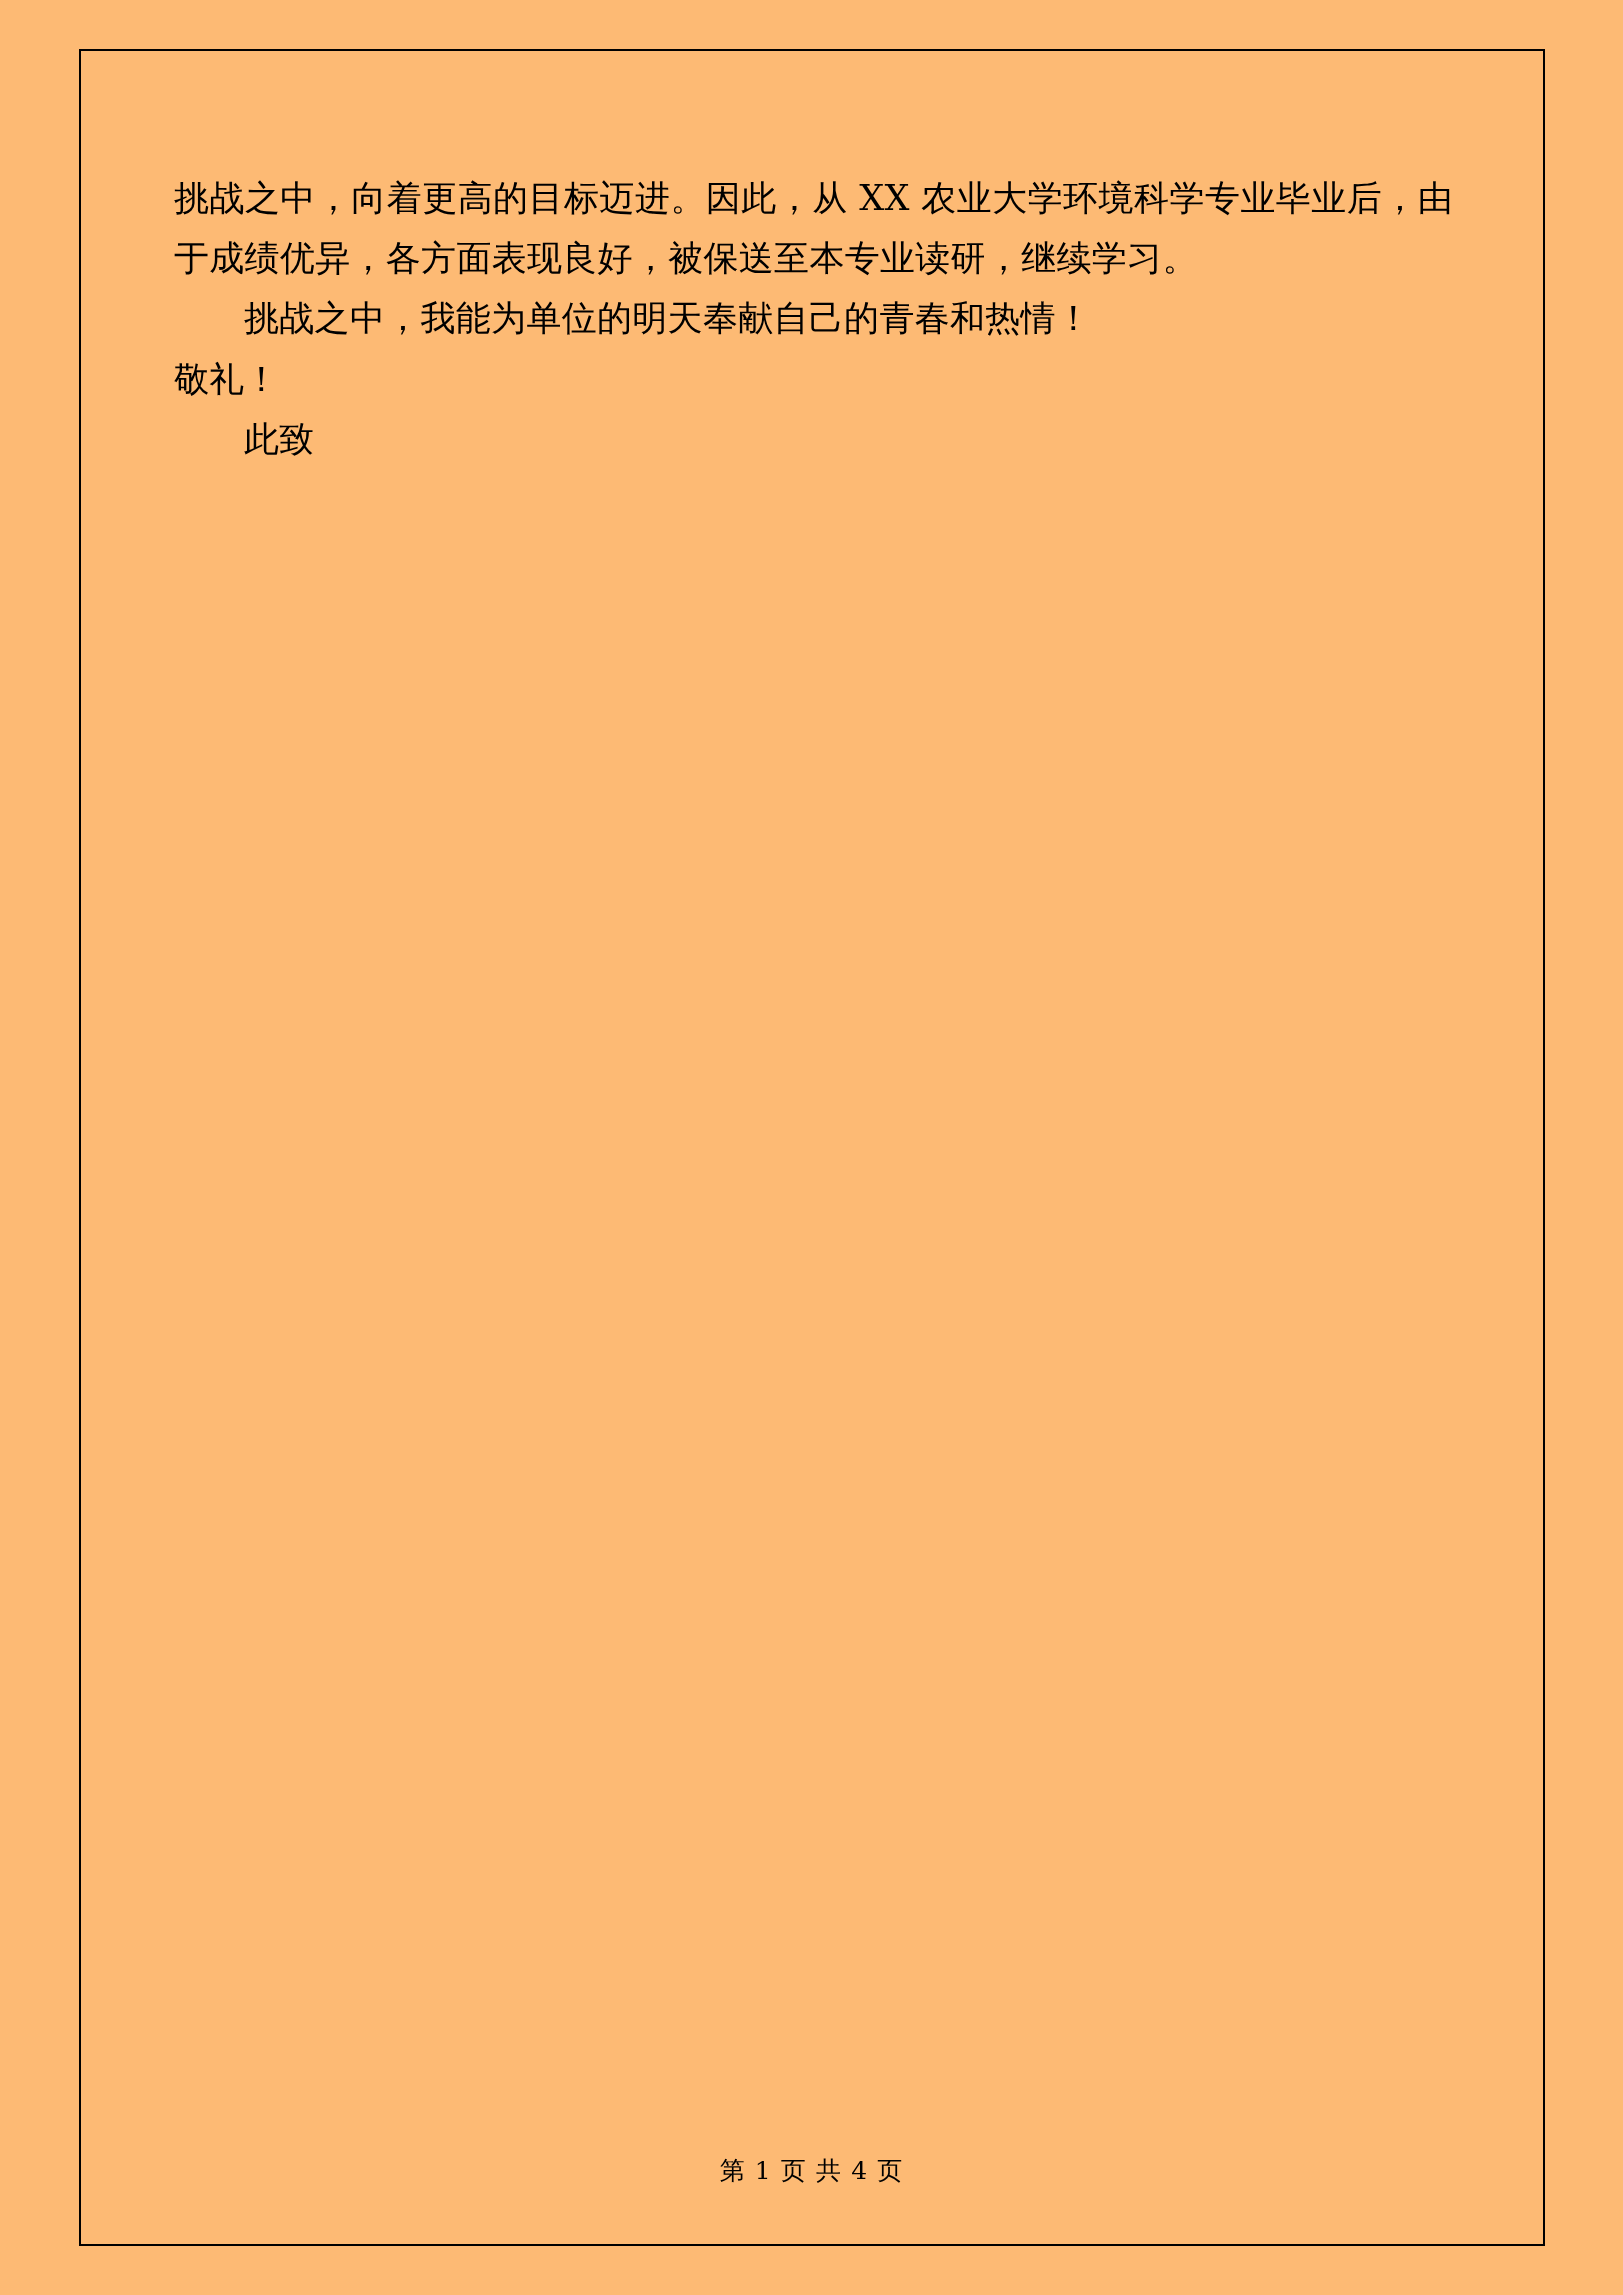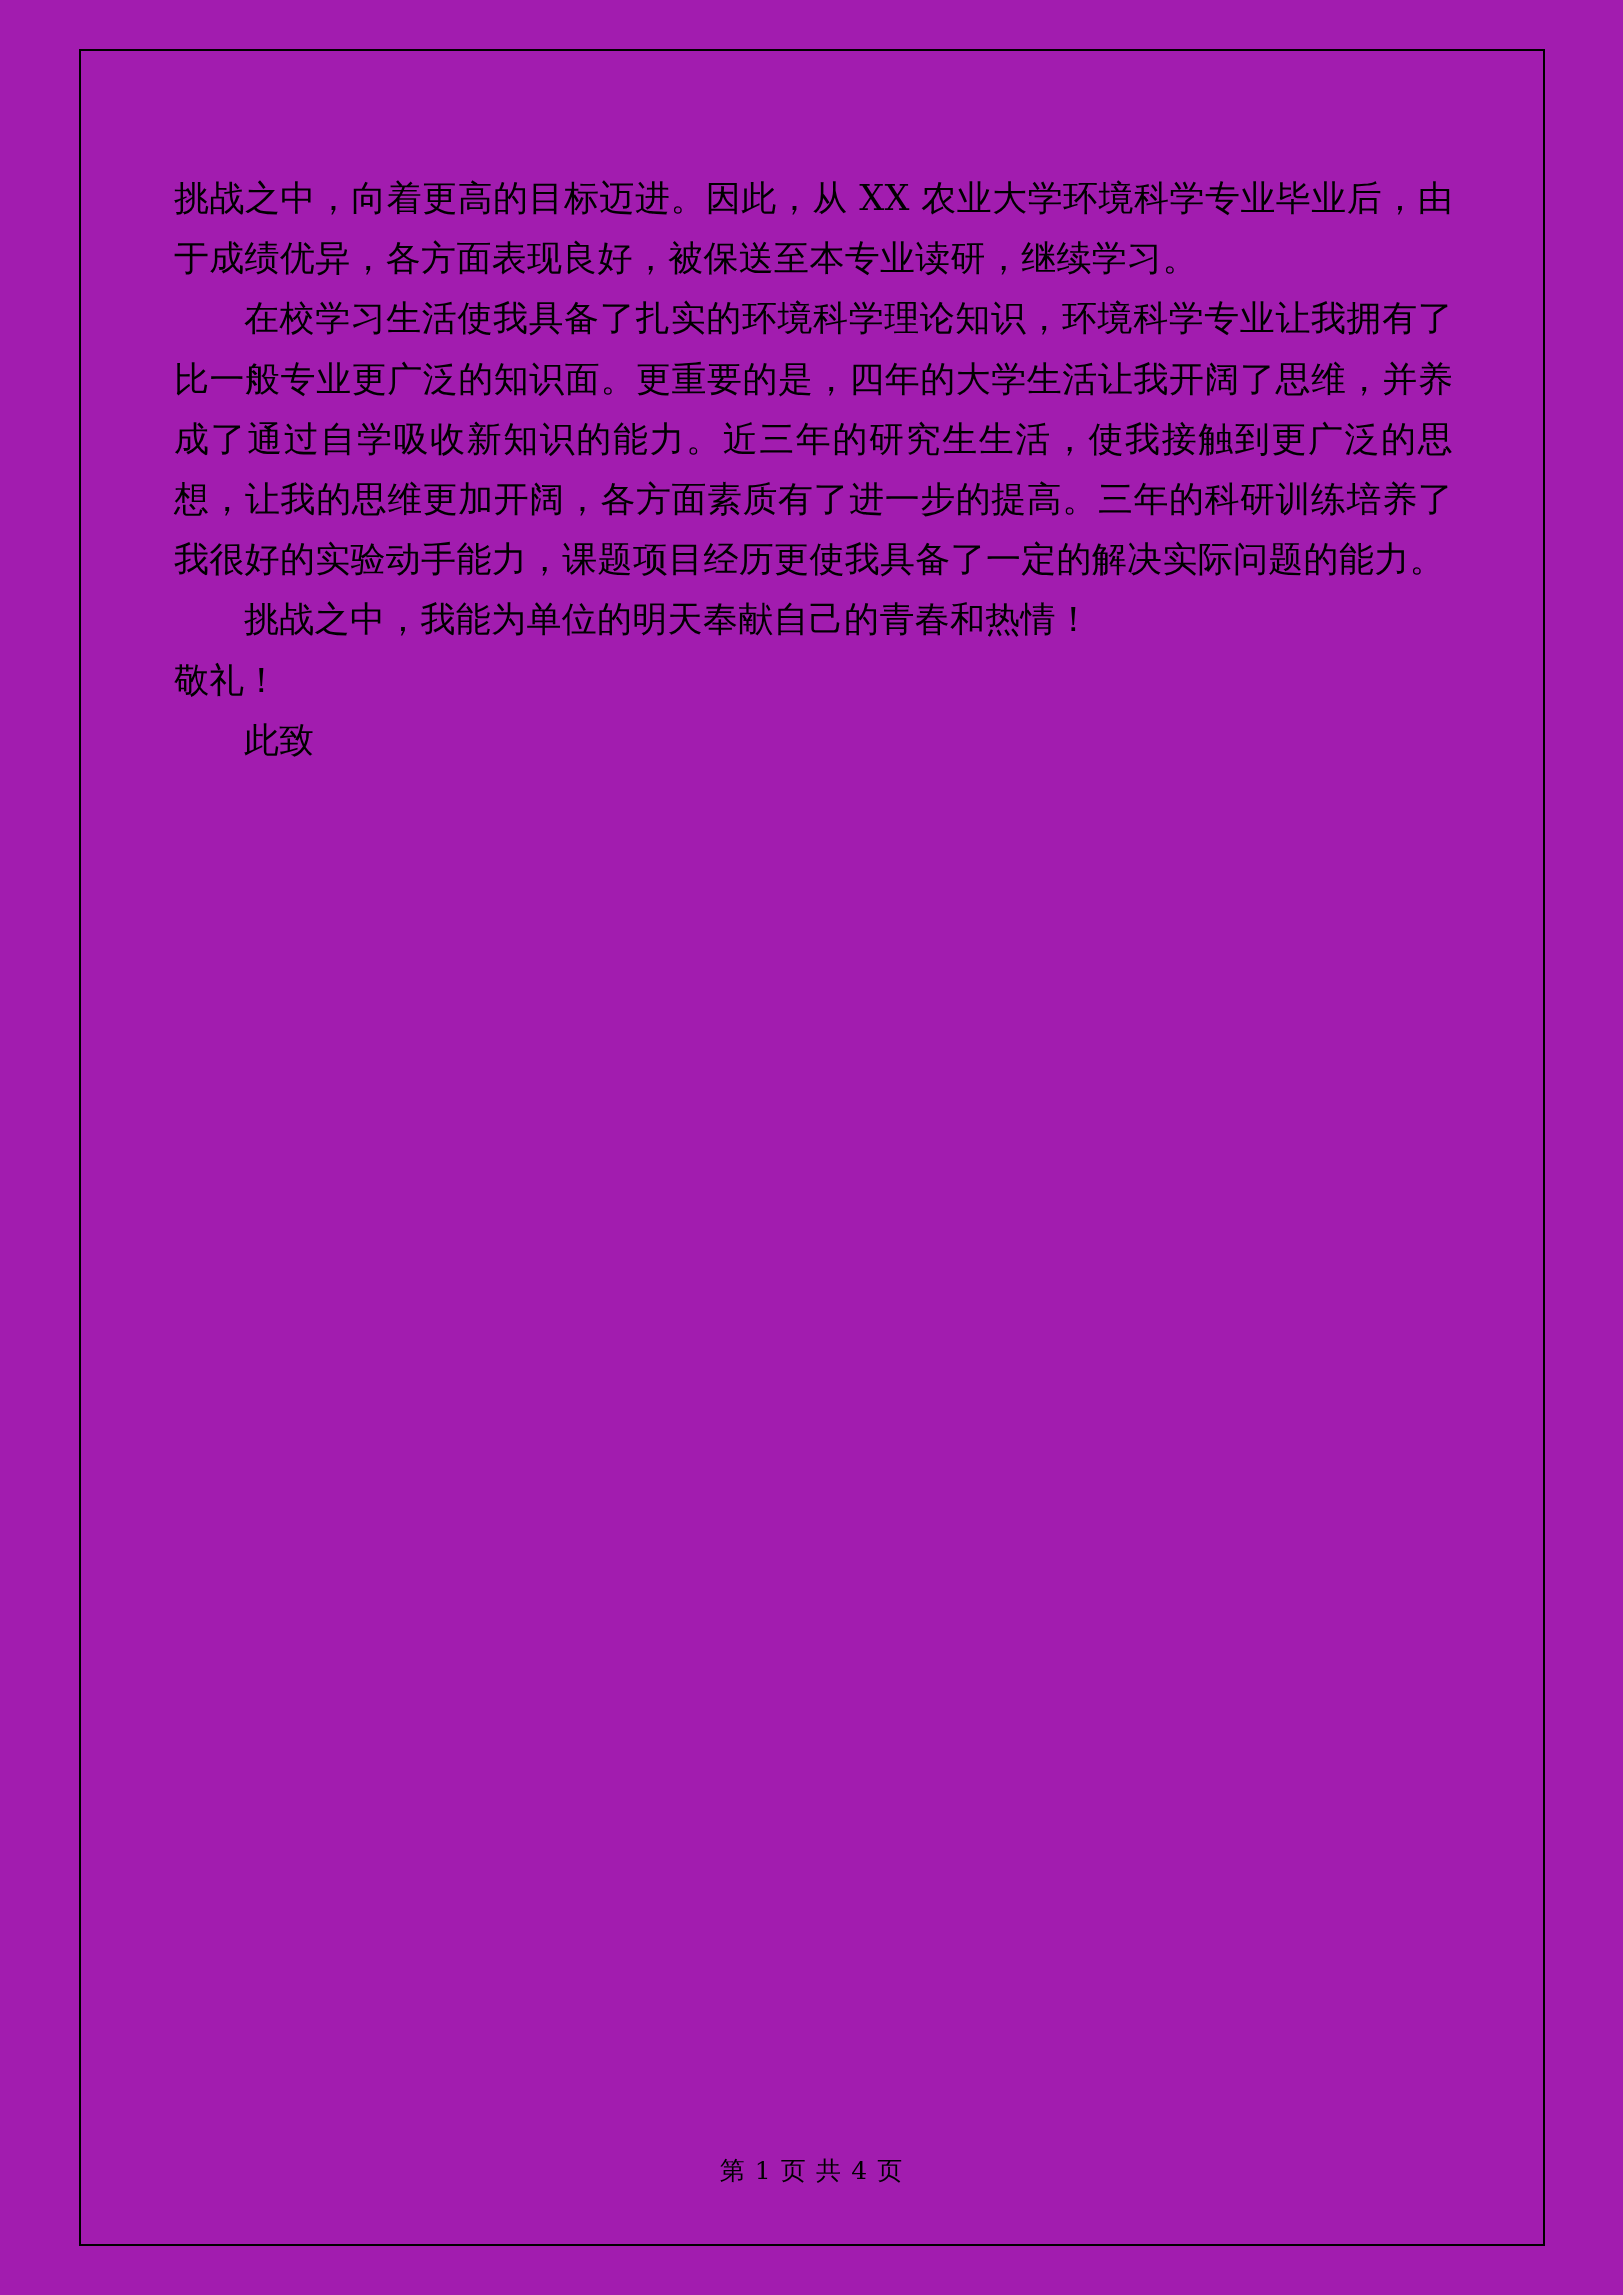--- a/index.html
+++ b/index.html
@@ -11,21 +11,21 @@
     width: 1623px;
     height: 2295px;
     font-family: "Liberation Serif", "DejaVu Serif", serif;
     -webkit-font-smoothing: antialiased;
   }
   .page {
     position: relative;
     box-sizing: border-box;
     width: 1623px;
     height: 2295px;
-    background: #a21caf;
+    background: #fdba74;
     padding: 0;
   }
   .page-border {
     position: absolute;
     left: 79px;
     top: 49px;
     width: 1466px;
     height: 2197px;
     border: 2.2px solid #000000;
     box-sizing: border-box;
@@ -75,21 +75,20 @@
 <body>
 
 <div class="page">
 
   <div class="page-border"></div>
 
   <div class="content">
 
     <p class="para">挑战之中，向着更高的目标迈进。因此，从 XX 农业大学环境科学专业毕业后，由于成绩优异，各方面表现良好，被保送至本专业读研，继续学习。</p>
 
-    <p class="para indent">在校学习生活使我具备了扎实的环境科学理论知识，环境科学专业让我拥有了比一般专业更广泛的知识面。更重要的是，四年的大学生活让我开阔了思维，并养成了通过自学吸收新知识的能力。近三年的研究生生活，使我接触到更广泛的思想，让我的思维更加开阔，各方面素质有了进一步的提高。三年的科研训练培养了我很好的实验动手能力，课题项目经历更使我具备了一定的解决实际问题的能力。</p>
 
 
     <p class="para indent">挑战之中，我能为单位的明天奉献自己的青春和热情！</p>
 
     <div class="closing">敬礼！</div>
 
     <div class="closing indent">此致</div>
 
   </div>
 

